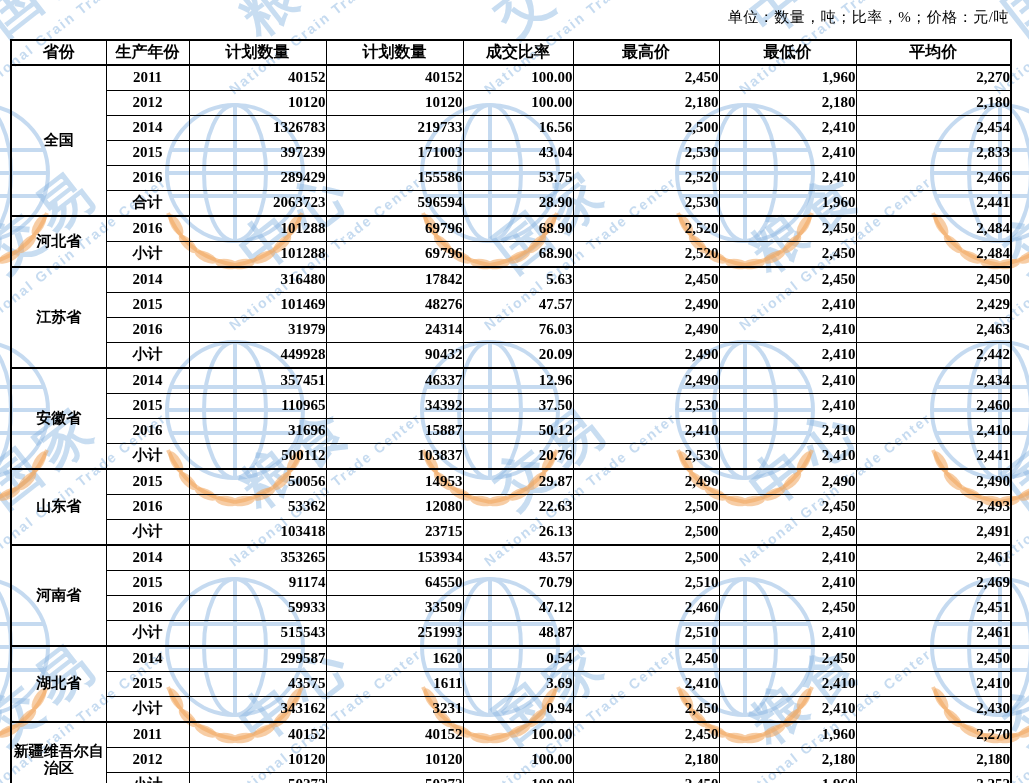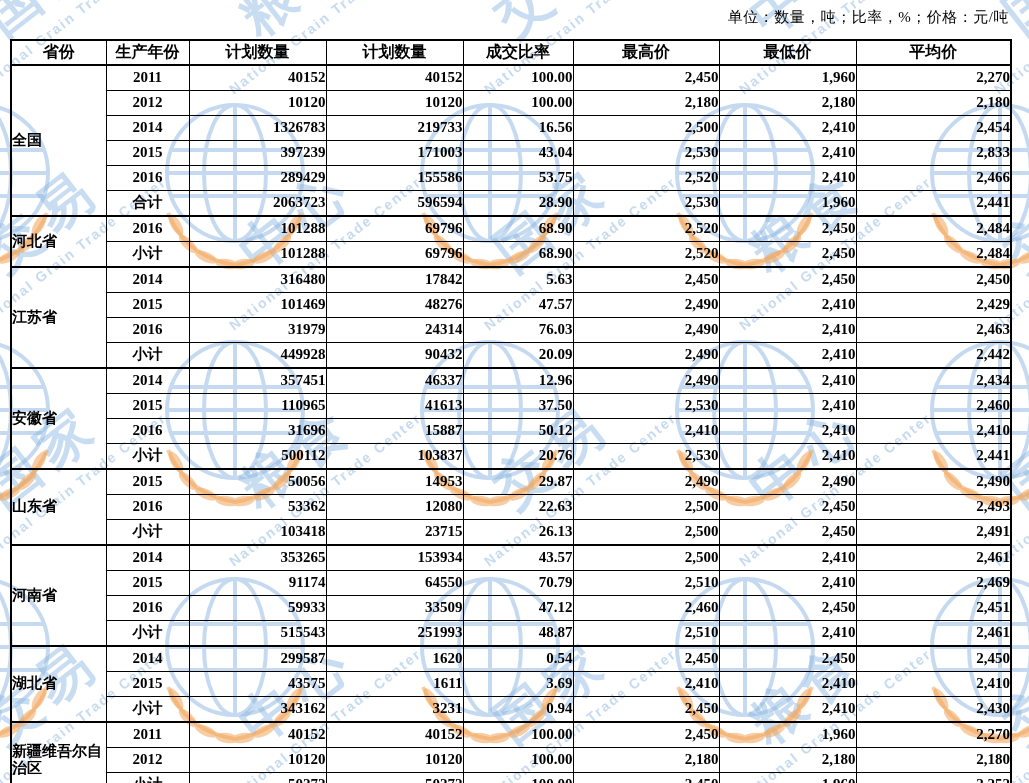--- a/index.html
+++ b/index.html
@@ -42,21 +42,21 @@
   table.data-table th, table.data-table td{
     border:1px solid #000;
     color:#000;font-weight:bold;font-size:15px;
     padding:0;height:24px;overflow:hidden;line-height:1.15;
   }
   table.data-table thead th{
     height:23px;text-align:center;border-bottom:2px solid #000;font-size:16px;
   }
   td.year{text-align:center;font-family:Liberation Serif, serif;}
   td.num{text-align:right;padding-right:6px;}
-  td.province{padding:0 2px;}
+  td.province{text-align:center;padding:0 2px;}
   tr.group-start td{border-top:2px solid #000;}
 </style>
 </head>
 <body>
 
 <div class="page">
 
   <div class="watermark-layer">
       <div class="wm-tile" style="left: -30px; top: -75px;">
         <span class="wm-cn" style="color: rgba(141, 183, 226, 0.48);">国家</span>
@@ -643,21 +643,21 @@
           <td class="num">357451</td>
           <td class="num">46337</td>
           <td class="num">12.96</td>
           <td class="num">2,490</td>
           <td class="num">2,410</td>
           <td class="num">2,434</td>
         </tr>
         <tr>
           <td class="year">2015</td>
           <td class="num">110965</td>
-          <td class="num">41613</td>
+          <td class="num">34392</td>
           <td class="num">37.50</td>
           <td class="num">2,530</td>
           <td class="num">2,410</td>
           <td class="num">2,460</td>
         </tr>
         <tr>
           <td class="year">2016</td>
           <td class="num">31696</td>
           <td class="num">15887</td>
           <td class="num">50.12</td>

